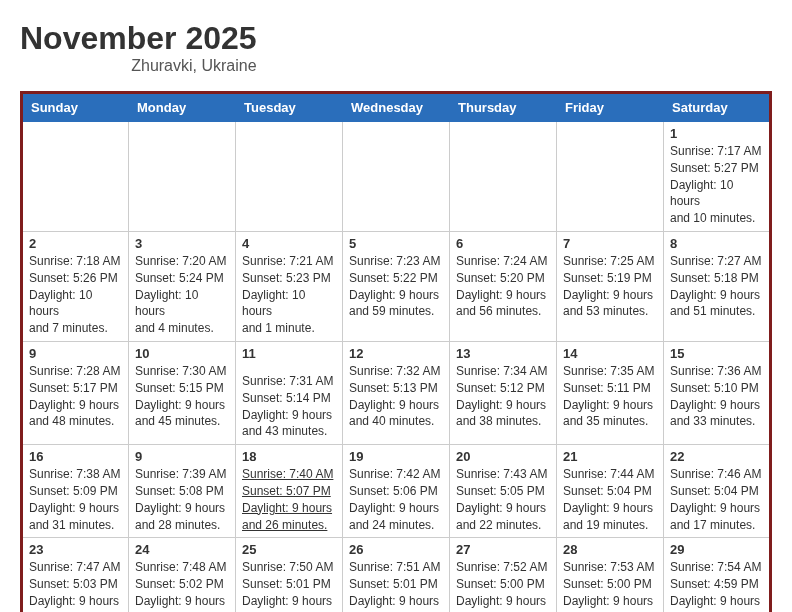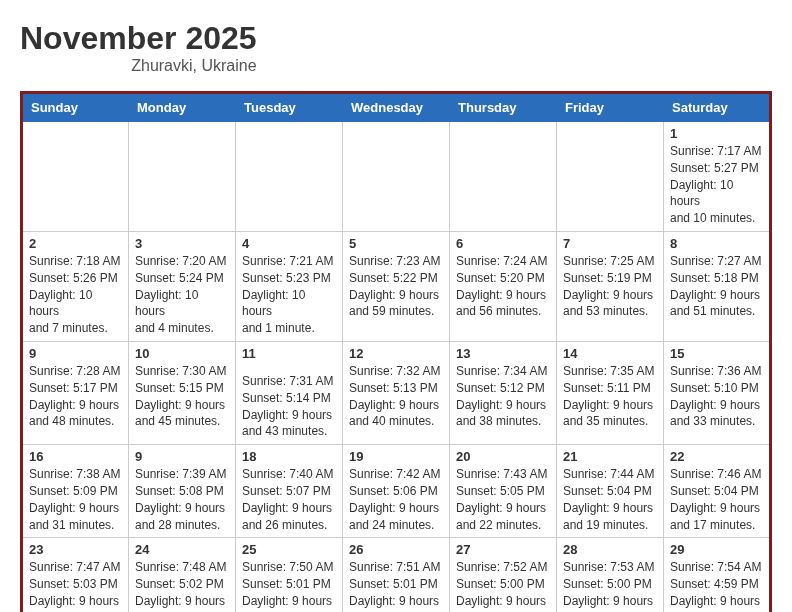--- a/index.html
+++ b/index.html
@@ -220,21 +220,21 @@
         </td>
         <td>
           <span class="day-number">9</span>
           <div class="day-info" style="white-space: pre-line;">Sunrise: 7:39 AM
 Sunset: 5:08 PM
 Daylight: 9 hours
 and 28 minutes.</div>
         </td>
         <td>
           <span class="day-number">18</span>
-          <div class="day-info" style="white-space: pre-line;">Sunrise: 7:40 AM
+          <div class="day-info" style="white-space: pre-line; text-decoration: underline;">Sunrise: 7:40 AM
 Sunset: 5:07 PM
 Daylight: 9 hours
 and 26 minutes.</div>
         </td>
         <td>
           <span class="day-number">19</span>
           <div class="day-info" style="white-space: pre-line;">Sunrise: 7:42 AM
 Sunset: 5:06 PM
 Daylight: 9 hours
 and 24 minutes.</div>

